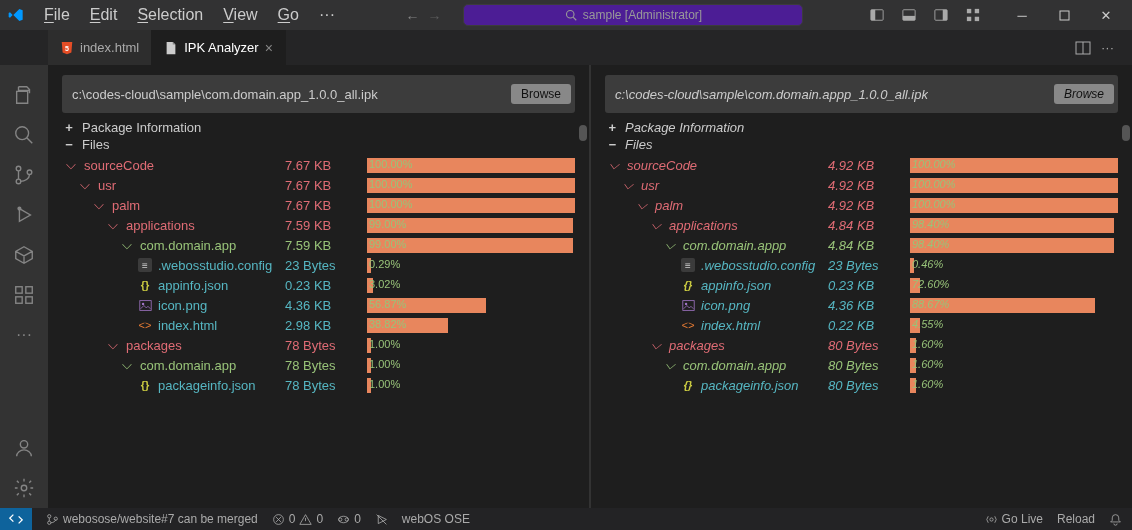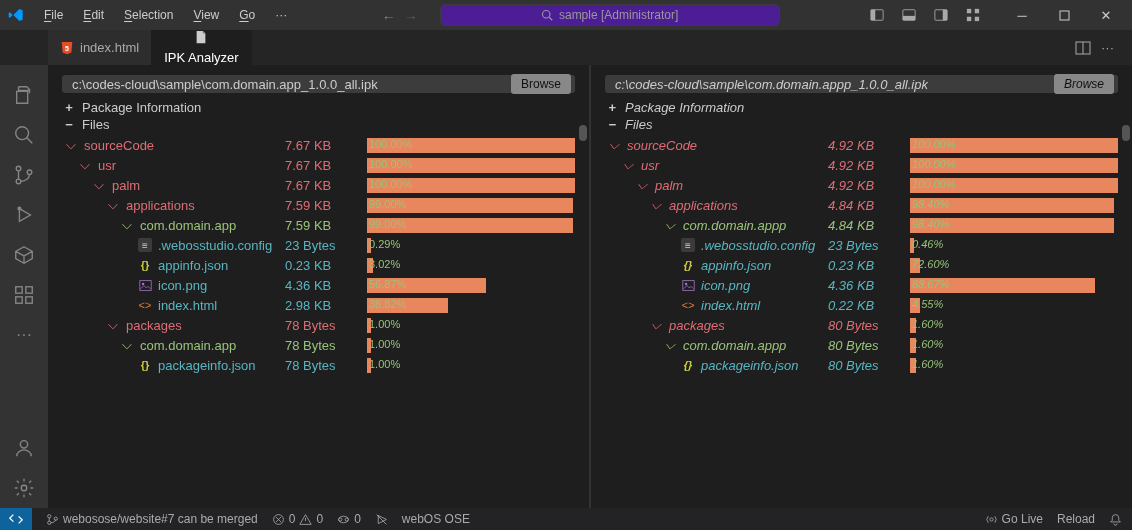--- a/index.html
+++ b/index.html
@@ -15,21 +15,21 @@
 }
 .titlebar {
   height: 30px;
   background: #323233;
   display: flex;
   align-items: center;
   padding: 0 8px;
 }
 .titlebar-left { display: flex; align-items: center; gap: 4px; }
 .vscode-logo { width: 16px; height: 16px; margin-right: 8px; }
-.menu-item { padding: 4px 8px; color: #cccccc; font-size: 12px; }
+.menu-item { padding: 4px 8px; color: #cccccc; font-size: 16px; }
 .menu-item u { text-decoration: underline; text-underline-offset: 2px; }
 .title-center {
   flex: 1; display: flex; justify-content: center; align-items: center;
   gap: 12px;
 }
 .nav-arrows { display: flex; gap: 8px; color: #858585; font-size: 14px; margin-right: 10px; }
 .search-box {
   background: #4c1d95; border: 1px solid #3c3c3c; border-radius: 5px;
   width: 340px; height: 22px; display: flex; align-items: center; justify-content: center;
   gap: 6px; color: #999; font-size: 12px;
@@ -41,42 +41,42 @@
 .tabs-row {
   height: 35px; background: #252526; display: flex; align-items: center;
   justify-content: space-between;
 }
 .tabs { display: flex; height: 100%; padding-left: 48px; }
 .tab {
   display: flex; align-items: center; gap: 6px; padding: 0 12px;
   height: 100%; border-right: 1px solid #1e1e1e;
   background: #2d2d2d; font-size: 13px; color: #aaa;
 }
-.tab.active { background: #1e1e1e; color: #fff; flex-direction: column; }
+.tab.active { background: #1e1e1e; color: #fff; }
 .tab-icon { width: 14px; height: 14px; display:flex; align-items:center; justify-content:center; }
 .tab-close { color: #888; font-size: 14px; }
 .tab-actions { display:flex; gap: 10px; padding-right: 18px; color:#aaa; }
 .main { flex: 1; display: flex; overflow: hidden; }
 .activitybar {
   width: 48px; background: #333333; display: flex; flex-direction: column;
   align-items: center; padding-top: 10px;
 }
 .activitybar .act-icon { width:48px; height:40px; display:flex; align-items:center; justify-content:center; color:#858585; }
 .activitybar .act-spacer { flex: 1; }
 .panes { flex: 1; display: flex; }
 .pane {
   flex: 1; display: flex; flex-direction: column;
   border-right: 2px solid #333;
   padding: 10px 14px 4px 14px;
   position: relative;
 }
 .pane:last-child { border-right: none; font-style: italic; }
 .path-row {
   background: #3c3c3c; border-radius: 3px;
-  height: 18px; display: flex; align-items: center;
+  height: 38px; display: flex; align-items: center;
   padding: 0 4px 0 10px; margin-bottom: 6px;
   justify-content: space-between;
 }
 .path-text { color: #ccc; font-size: 13px; white-space: nowrap; overflow:hidden; }
 .browse-btn {
   background: #888; color: #111; font-size: 12px;
   padding: 3px 10px; border-radius: 3px;
 }
 .section-head { display:flex; align-items:center; gap:6px; color:#ccc; font-size:13px; padding: 1px 0; }
 .section-head .sign { width: 14px; display:inline-block; text-align:center; font-weight:bold; }

